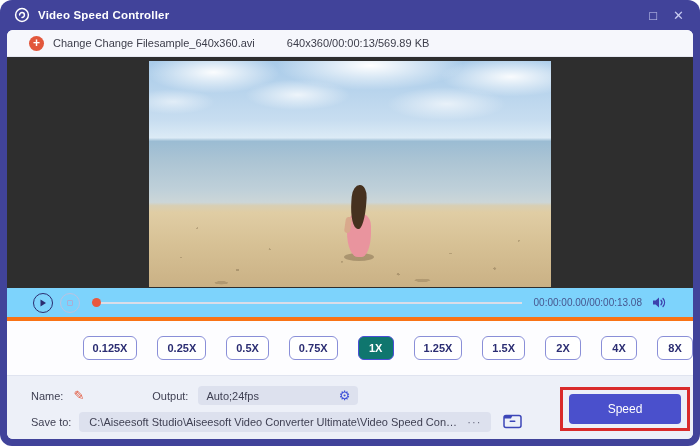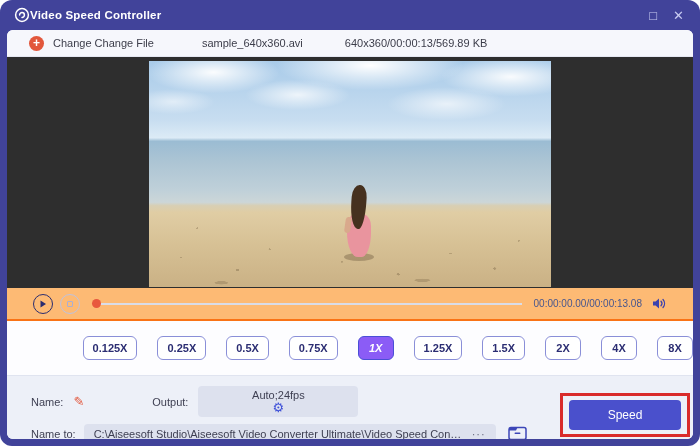--- a/index.html
+++ b/index.html
@@ -3,39 +3,39 @@
 <meta charset="utf-8">
 <style>
   * { margin:0; padding:0; box-sizing:border-box; }
   html,body { background:#fff; }
   body { font-family:"Liberation Sans", sans-serif; }
 
   .window { position:relative; width:700px; height:446px; background:#41439a;
             border-radius:12px; overflow:hidden; }
 
   
-  .titlebar { height:30px; display:flex; align-items:center; padding:0 16px 0 14px; }
+  .titlebar { height:30px; display:flex; align-items:center; gap:8px; padding:0 16px 0 14px; }
   .logo { width:16px; height:16px; flex:0 0 auto; }
   .title { color:#ffffff; font-size:11.5px; font-weight:700; letter-spacing:.2px; }
   .win-controls { margin-left:auto; display:flex; gap:16px; align-items:center; }
   .win-btn { color:#c9ccf2; font-size:13px; line-height:1; cursor:default; }
 
   
   .content { position:absolute; left:7px; right:7px; top:30px; bottom:7px;
              background:#ffffff; border-radius:6px; overflow:hidden;
              display:flex; flex-direction:column; }
 
   
   .toolbar { height:27px; flex:0 0 auto; background:#f6f7fc; border-bottom:1px solid #e5e8f2;
              display:flex; align-items:center; padding:0 22px; font-size:11px; color:#3c3d4a; }
   .plus-icon { width:15px; height:15px; border-radius:50%; background:#e2573c; color:#fff;
                font-size:12px; line-height:14px; text-align:center; font-weight:700; margin-right:9px; }
   .src-label { font-weight:400; }
-  .src-file  { margin-left:48px; }
-  .src-info  { margin-left:42px; }
+  .src-file  { }
+  .src-info  { margin-left:32px; }
 
   
   .video-area { height:231px; flex:0 0 auto; background:#2e2e2e; position:relative; }
   .video-frame { position:absolute; left:50%; transform:translateX(-50%); top:4px;
                  width:402px; height:226px; overflow:hidden; }
   .scene { position:absolute; inset:0;
     background:
       radial-gradient(ellipse 95px 30px at 16% 5%,  rgba(255,255,255,.95), rgba(255,255,255,0) 70%),
       radial-gradient(ellipse 130px 34px at 55% 2%, rgba(255,255,255,1),   rgba(255,255,255,0) 72%),
       radial-gradient(ellipse 100px 28px at 90% 7%, rgba(255,255,255,.92), rgba(255,255,255,0) 70%),
@@ -63,51 +63,51 @@
                     border-radius:50%; background:rgba(120,100,70,.45); }
   .person .dress { position:absolute; left:5px; top:28px; width:24px; height:44px;
                    background:#e9949e; border-radius:46% 46% 40% 45% / 30% 30% 55% 55%; }
   .person .arm { position:absolute; left:3px; top:32px; width:6px; height:16px;
                  background:#d9a98c; border-radius:3px; transform:rotate(8deg); }
   .person .hair { position:absolute; left:9px; top:0; width:15px; height:44px;
                   background:#46311f; border-radius:50% 50% 40% 55% / 28% 28% 60% 60%;
                   transform:rotate(4deg); }
 
   
-  .player-row { height:33px; flex:0 0 auto; background:#fdba74; border-bottom:2px solid #f97316;
+  .player-row { height:33px; flex:0 0 auto; background:#7dd3fc; border-bottom:4px solid #f97316;
                 display:flex; align-items:center; padding:0 26px; }
   .circle-btn { width:20px; height:20px; border-radius:50%; background:transparent;
                 display:flex; align-items:center; justify-content:center; flex:0 0 auto; }
   .play-btn { border:1.6px solid #2b2d70; margin-right:7px; }
   .stop-btn { border:1.4px solid #bdc2e0; margin-right:14px; }
   .stop-sq  { width:6px; height:6px; border:1.4px solid #a9aed4; border-radius:1px; }
   .slider { flex:1; position:relative; height:2px; background:#dadde8; margin-right:12px; }
   .knob { position:absolute; left:-2px; top:-3.5px; width:9px; height:9px; border-radius:50%;
           background:#e8583e; }
   .time { font-size:10px; color:#47568e; white-space:nowrap; margin-right:10px; }
   .vol svg { display:block; }
 
   
   .speed-row { flex:0 0 auto; display:flex; justify-content:flex-end; gap:20px;
                padding:15px 0 15px; background:#fdfdff; }
   .speed-btn { font-family:"Liberation Sans", sans-serif; font-size:11px; font-weight:700;
                color:#2b2d72; background:#fff; border:1px solid #8a8fd8; border-radius:6px;
                padding:5px 9px; min-width:36px; cursor:default; }
-  .speed-btn.selected { background:#8b5cf6; border-color:#4a4fd6; color:#fff;font-style:italic; }
+  .speed-btn.selected { background:#0f766e; border-color:#4a4fd6; color:#fff; }
 
   
   .bottom-panel { flex:1; background:#edf0f8; border-top:1px solid #e0e4f0;
                   position:relative; padding:10px 64px 10px 24px; }
   .row { display:flex; align-items:center; font-size:11px; color:#3e3f52; }
   .row1 { margin-bottom:7px; }
   .name-value { margin-left:7px; }
   .edit-icon { color:#e2573c; font-size:13px; margin-left:10px; line-height:1; }
   .output-label { margin-left:68px; }
   .output-box { margin-left:10px; width:160px; background:#dde1ee; border-radius:4px;
-                padding:3px 8px; display:flex; align-items:center; justify-content:space-between;flex-direction:column; }
+                padding:3px 8px; display:flex; align-items:center; justify-content:space-between; }
   .gear-icon { color:#3f51d8; font-size:13px; line-height:1; }
   .path-input { flex:1; max-width:412px; margin-left:8px; background:#dde1ee; border-radius:4px;
                 padding:4px 10px; display:flex; align-items:center; white-space:nowrap;
                 overflow:hidden; }
   .path-text { flex:1; overflow:hidden; text-overflow:ellipsis; }
   .browse-dots { color:#6a6c80; margin-left:8px; letter-spacing:1px; }
   .folder-btn { margin-left:12px; background:none; border:none; padding:0; cursor:default; }
 
   .export-wrap { position:absolute; right:3px; top:50%; transform:translateY(-50%);
                  border:3px solid #d92b2b; padding:4px 6px; }
@@ -194,21 +194,21 @@
       <div class="row row1">
         <span>Name:</span>
         <span class="edit-icon">✎</span>
         <span class="output-label">Output:</span>
         <span class="output-box">
           <span>Auto;24fps</span>
           <span class="gear-icon">⚙</span>
         </span>
       </div>
       <div class="row">
-        <span>Name to:</span>
+        <span>Save to:</span>
         <span class="path-input">
           <span class="path-text">C:\Aiseesoft Studio\Aiseesoft Video Converter Ultimate\Video Speed Controller</span>
           <span class="browse-dots">···</span>
         </span>
         <button class="folder-btn">
           <svg width="19" height="16" viewBox="0 0 19 16">
             <rect x="1" y="2.5" width="17" height="12" rx="2" fill="none" stroke="#3c46b8" stroke-width="1.5"></rect>
             <path d="M1 5.5 h7 l1.5-3 h-6.5 a2 2 0 0 0 -2 2 Z" fill="#3c46b8"></path>
             <rect x="6.5" y="7.5" width="6" height="1.6" rx="0.8" fill="#3c46b8"></rect>
           </svg>

